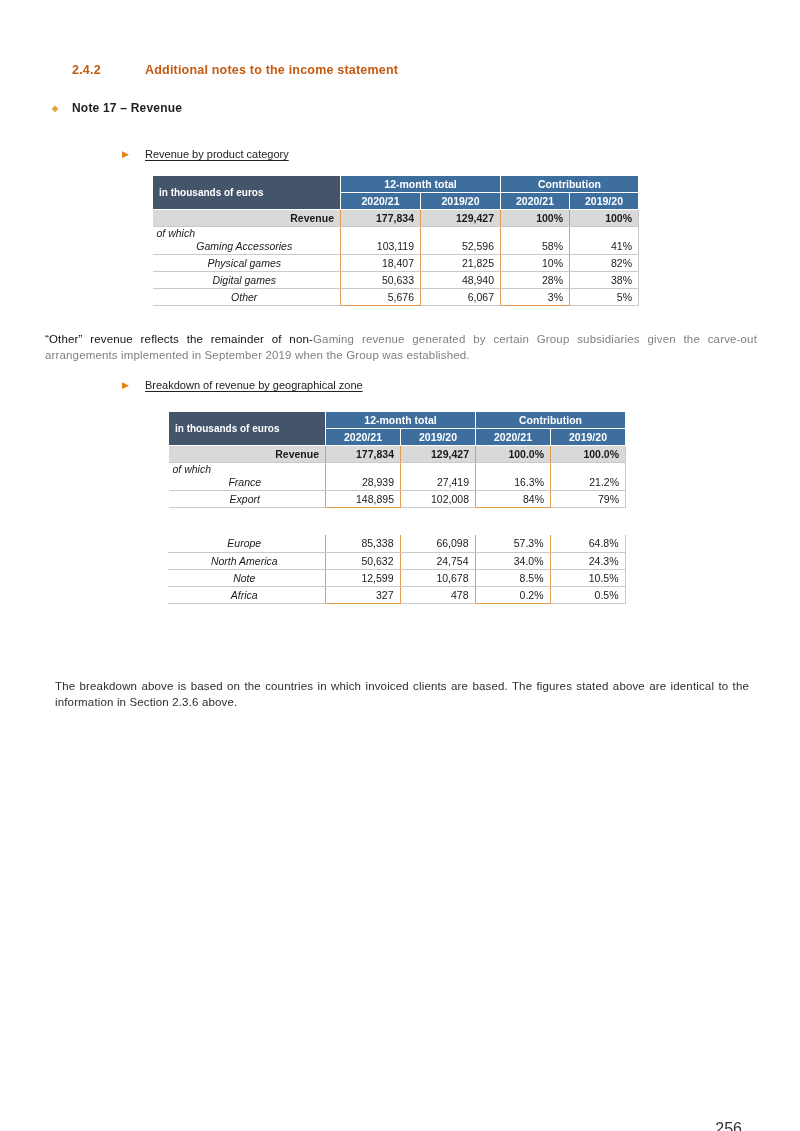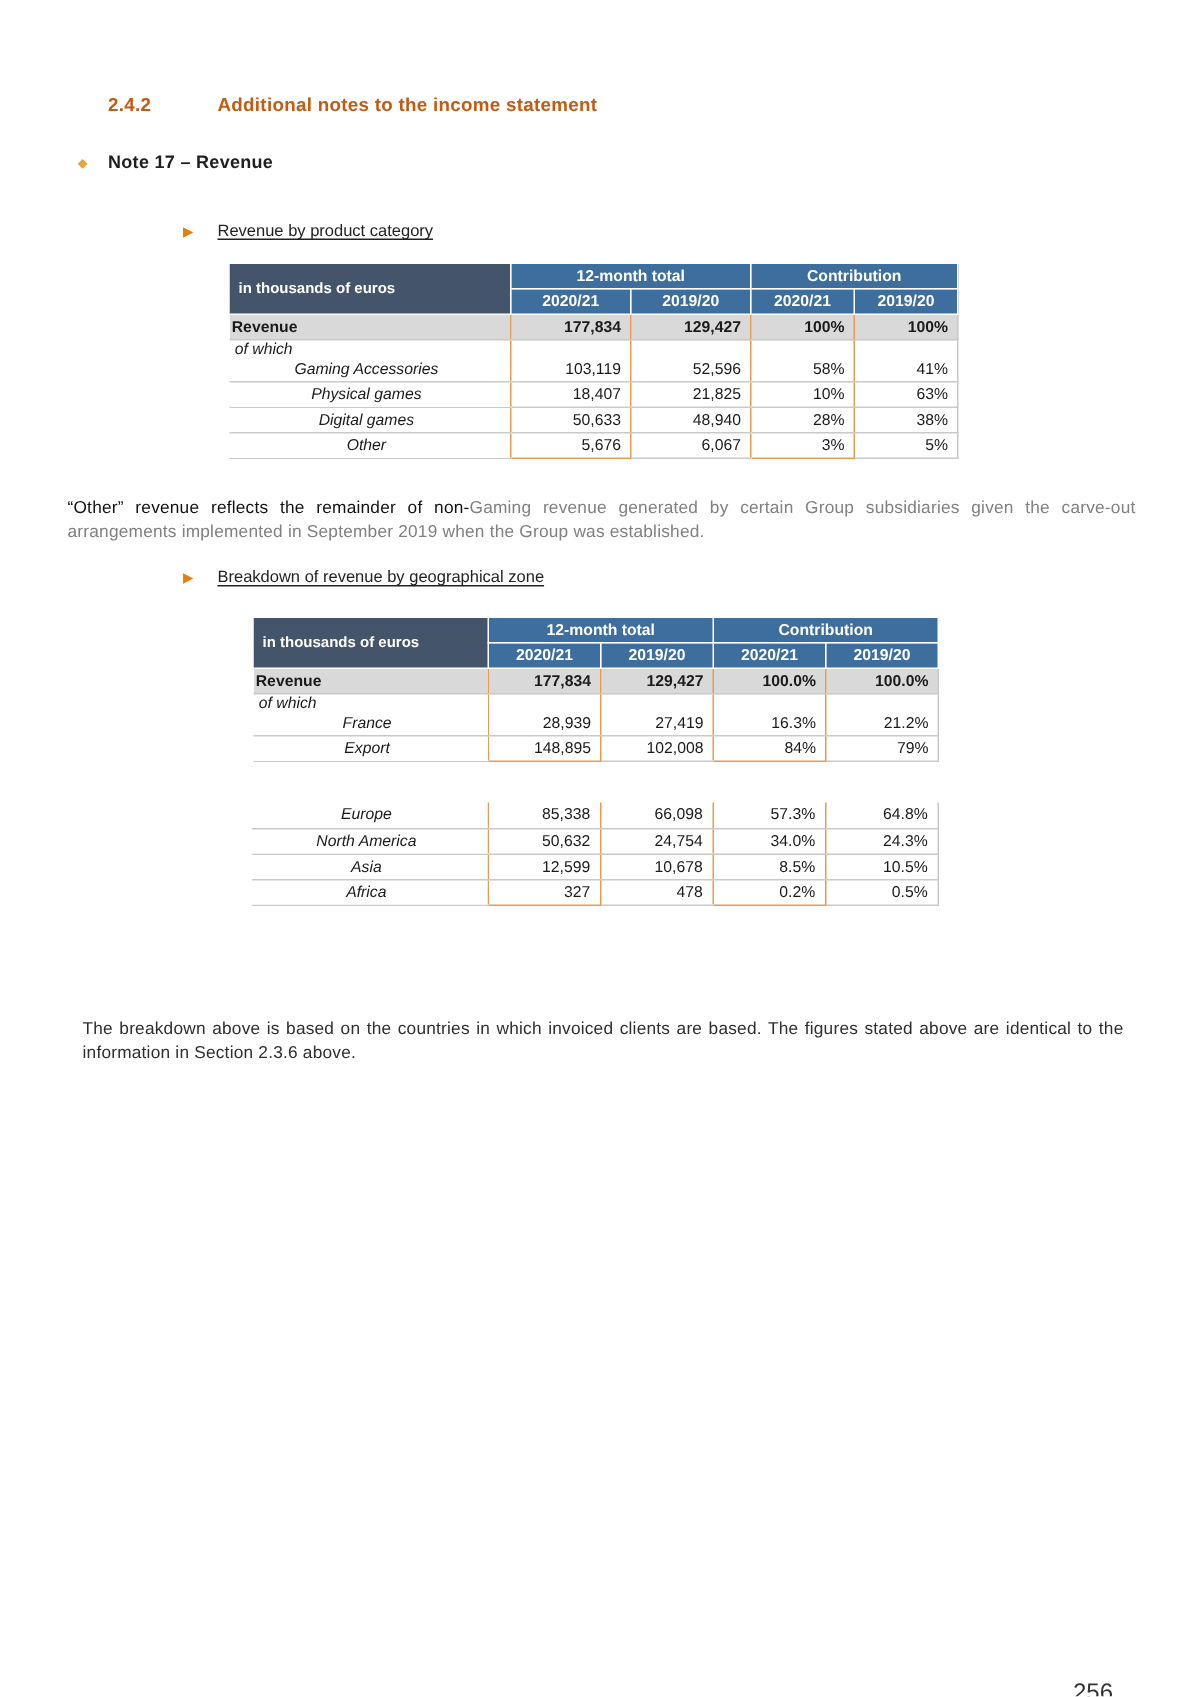--- a/index.html
+++ b/index.html
@@ -67,21 +67,21 @@
 
   td { height:17px; padding:1px 6px 1px 2px; border-bottom:1px solid #c9c9c9; background:#fff; }
   td.val { text-align:right; white-space:nowrap; }
   td.val:last-child { border-right:1px solid #c9c9c9; }
 
   tr.gray-row td { background:#d9d9d9; font-weight:bold; }
   tr.gray-row td { vertical-align:middle; }
 
   .label-cell { position:relative; }
   .label-cell .rowlabel { display:block; text-align:center; font-style:italic; }
-  .label-cell.al-left .rowlabel { text-align:left; font-style:normal; }
+  .label-cell.al-left .rowlabel { text-align:right; font-style:normal; }
   tr.gray-row .rowlabel { font-style:normal; font-weight:bold; }
   .label-cell .prefix {
     position:absolute; left:4px; top:1px; width:46px;
     font-style:italic; font-size:10.5px; line-height:1.1; text-align:left; font-weight:normal;
   }
   tr.has-prefix td { height:28px; vertical-align:bottom; padding-bottom:2px; }
 
   
   td.hl { border-left:1px solid #e79b4e; border-right:1px solid #e79b4e; }
   td.hl.first { border-top:1px solid #e79b4e; }
@@ -166,21 +166,21 @@
             <td class="val hl">58%</td>
             <td class="val">41%</td>
           </tr>
           <tr>
             <td class="label-cell">
               <span class="rowlabel">Physical games</span>
             </td>
             <td class="val hl">18,407</td>
             <td class="val">21,825</td>
             <td class="val hl">10%</td>
-            <td class="val">63%</td>
+            <td class="val">82%</td>
           </tr>
           <tr>
             <td class="label-cell">
               <span class="rowlabel">Digital games</span>
             </td>
             <td class="val hl">50,633</td>
             <td class="val">48,940</td>
             <td class="val hl">28%</td>
             <td class="val">38%</td>
           </tr>
@@ -282,21 +282,21 @@
             <td class="label-cell">
               <span class="rowlabel">North America</span>
             </td>
             <td class="val hl">50,632</td>
             <td class="val">24,754</td>
             <td class="val hl">34.0%</td>
             <td class="val">24.3%</td>
           </tr>
           <tr>
             <td class="label-cell">
-              <span class="rowlabel">Asia</span>
+              <span class="rowlabel">Note</span>
             </td>
             <td class="val hl">12,599</td>
             <td class="val">10,678</td>
             <td class="val hl">8.5%</td>
             <td class="val">10.5%</td>
           </tr>
           <tr>
             <td class="label-cell">
               <span class="rowlabel">Africa</span>
             </td>

